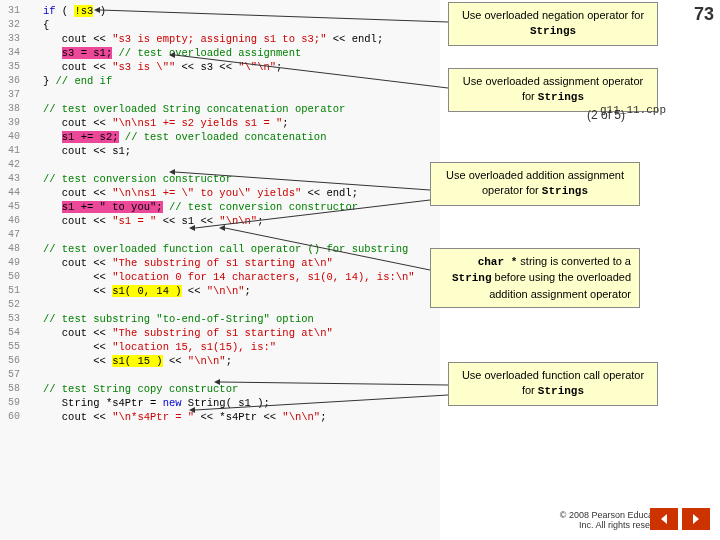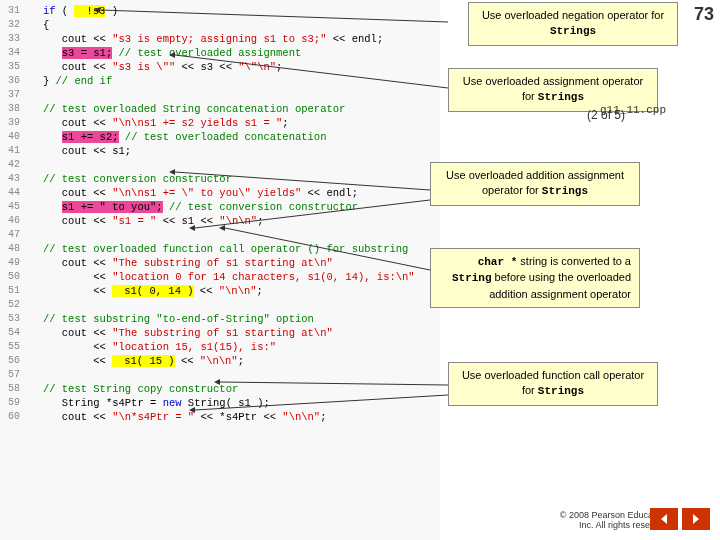--- a/index.html
+++ b/index.html
@@ -36,21 +36,21 @@
       padding-right: 4px;
       font-size: 10px;
       user-select: none;
     }
     .code-text {
       font-size: 10.5px;
     }
     .kw { color: #0000cc; font-weight: normal; }
     .str { color: #cc0000; }
     .comment { color: #008000; }
-    .highlight-yellow { background: #ffff00; padding-left: 12px; }
+    .highlight-yellow { background: #ffff00; }
     .highlight-blue { background: #ec4899; }
 
     
     .callout {
       position: absolute;
       background: #ffffcc;
       border: 1px solid #888;
       padding: 5px 8px;
       font-family: Arial, sans-serif;
       font-size: 11px;
@@ -278,21 +278,21 @@
   </div>
 
   <div class="code-line">
     <span class="line-num">60</span>
     <span class="code-text">      cout &lt;&lt; <span class="str">"\n*s4Ptr = "</span> &lt;&lt; *s4Ptr &lt;&lt; <span class="str">"\n\n"</span>;</span>
   </div>
 </div>
 
 <div class="slide-num">73</div>
 
-<div class="callout" style="left:468px; top:2px; width:210px;">
+<div class="callout" style="left:448px; top:2px; width:210px;">
   <span>Use overloaded negation operator for <span class="mono" style="font-family:'Courier New',monospace;font-weight:bold;">Strings</span></span>
 </div>
 
 <div class="callout" style="left:448px; top:68px; width:210px;">
   <span>Use overloaded assignment operator for <span class="mono" style="font-family:'Courier New',monospace;font-weight:bold;">Strings</span></span>
 </div>
 
 <div style="position:absolute; left:600px; top:104px; font-family:'Courier New',monospace; font-size:11px; color:#333;">g11_11.cpp</div>
 
 <div class="page-indicator" style="left:540px; top:108px;margin-left:47px;">(2 of 5)</div>

